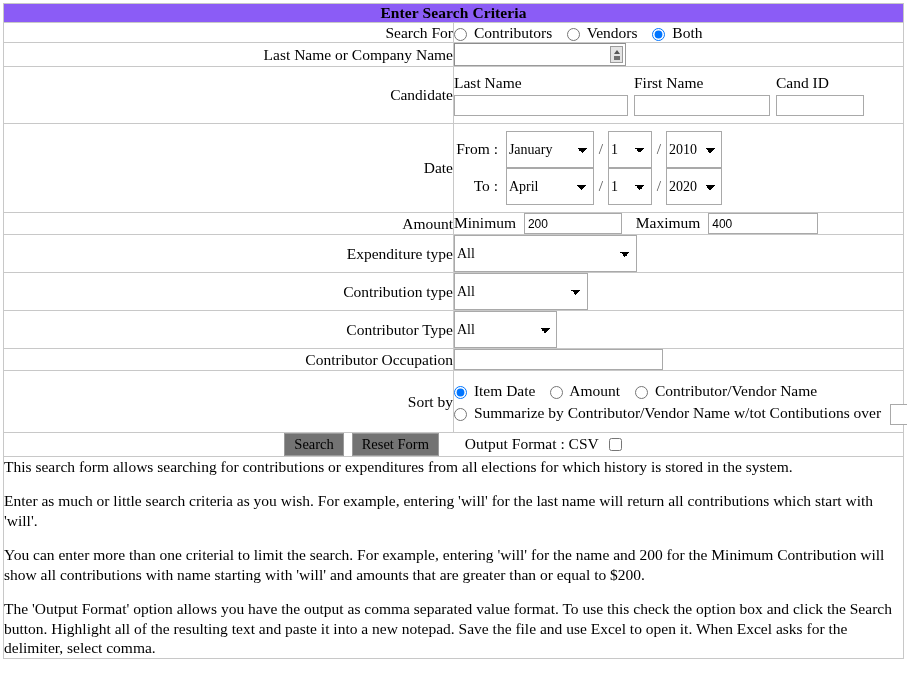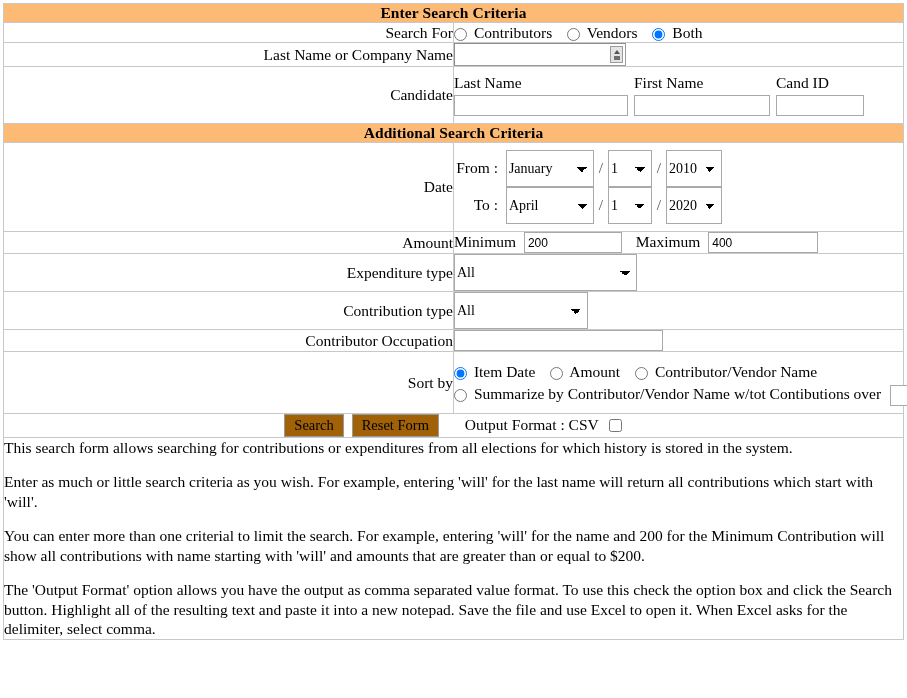--- a/index.html
+++ b/index.html
@@ -25,21 +25,21 @@
     border: 1px solid #b0b0b0;
   }
   table.form td {
     border: 1px solid #c8c8c8;
     padding: 0;
     vertical-align: middle;
     font-size: 15.5px;
     color: #000;
   }
   .bar {
-    background: #fdba74;
+    background: #8b5cf6;
     color: #ffffff;
     font-weight: bold;
     text-align: center;
     font-size: 16px;
     padding: 5px 0 6px 0;
     letter-spacing: 0.1px;
     border: 1px solid #0000ff;
   }
   .lbl {
     width: 232px;
@@ -145,21 +145,21 @@
   .sep { padding: 0 1px; color: #555; }
 
   .amt-lbl { margin-right: 4px; }
 
   .sortline { line-height: 22px; white-space: nowrap; }
 
   .btnrow { text-align: center; padding: 7px 0 8px 0; }
   button {
     font-family: "Liberation Serif", "DejaVu Serif", serif;
     font-size: 14.5px;
-    background: #a16207;
+    background: #737373;
     border: 1px solid #9a9a9a;
     padding: 2px 9px;
     margin: 0 2px;
     color: #000;
     cursor: pointer;
     vertical-align: middle;
   }
   .ofmt { margin-left: 20px; vertical-align: middle; font-size: 15.5px; }
 
   .help {
@@ -229,23 +229,20 @@
           </td>
           <td style="border:0;padding:0">
             <input type="text" style="width: 88px;" value="">
           </td>
         </tr>
       </tbody>
             </table>
     </td>
   </tr>
 
-  <tr>
-    <td class="bar" colspan="2">Additional Search Criteria</td>
-  </tr>
 
   <tr class="row-tall">
     <td class="lbl">Date</td>
     <td class="fld">
       <div class="date-line">
         <span class="pfx">From :</span>
         <select style="width:88px">
           <option>January</option>
         </select>
         <span class="sep">/</span>
@@ -295,20 +292,28 @@
 
   <tr>
     <td class="lbl">Contribution type</td>
     <td class="fld">
       <select style="width:134px">
         <option>All</option>
       </select>
     </td>
   </tr>
 
+  <tr>
+    <td class="lbl">Contributor Type</td>
+    <td class="fld">
+      <select style="width:103px">
+        <option>All</option>
+      </select>
+    </td>
+  </tr>
 
   <tr>
     <td class="lbl">Contributor Occupation</td>
     <td class="fld">
       <input type="text" style="width: 209px;" value="">
     </td>
   </tr>
 
   <tr class="row-tall">
     <td class="lbl">Sort by</td>

